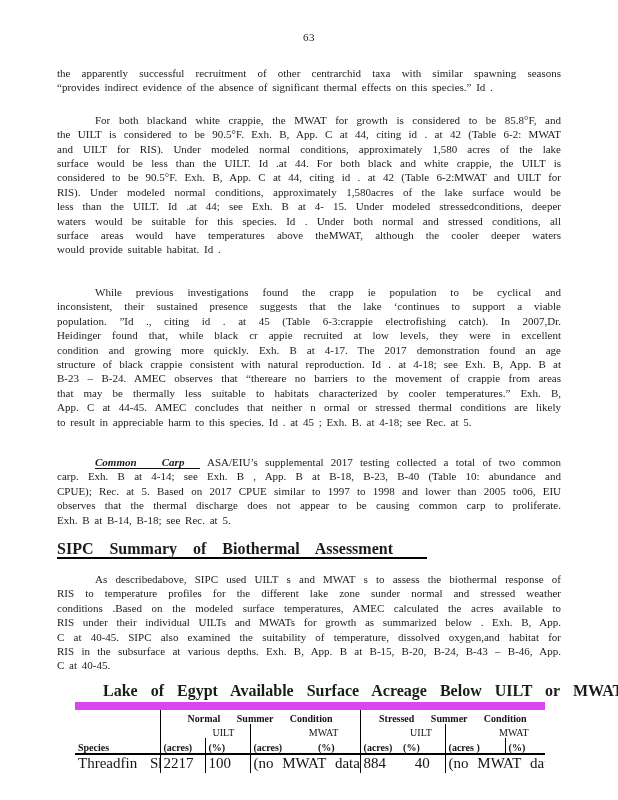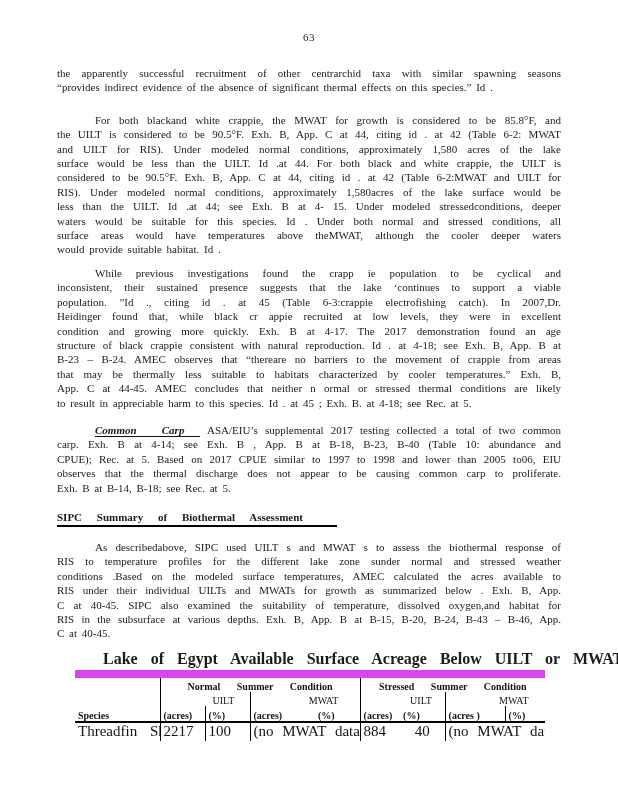--- a/index.html
+++ b/index.html
@@ -13,33 +13,33 @@
 
   .pagenum { margin-top:31px; font-size:11px; text-align:center; letter-spacing:0.5px; }
 
   .para { font-size:11px; line-height:14.4px; word-spacing:2px; }
   .para .pline { text-align:justify; text-align-last:justify; white-space:normal; }
   .para .pline:last-child { text-align-last:left; }
   .para.indent .pline:first-child { padding-left:38px; }
 
   .mt-p1 { margin-top:23px; }
   .mt-p2 { margin-top:18px; }
-  .mt-p3 { margin-top:9px; }
-  .mt-p4 { margin-top:13px; }
+  .mt-p3 { margin-top:28px; }
+  .mt-p4 { margin-top:26px; }
   .mt-h  { margin-top:15px; }
   .mt-p5 { margin-top:13px; }
   .mt-tb { margin-top:9px; }
 
   .lead {
     font-weight:bold; font-style:italic;
     border-bottom:1px solid #111;
     padding-right:16px; word-spacing:20px;
   }
 
-  .section-heading { font-size:11px; line-height:14px; }
+  .section-heading { font-size:16px; line-height:14px; }
   .section-heading .hd {
     display:inline-block; font-weight:bold;
     word-spacing:12px;
     border-bottom:2.5px solid #000;
     padding-right:34px; padding-bottom:1px;
   }
 
   
   .tablewrap { margin-left:18px; width:470px; }
   .tcaption {

